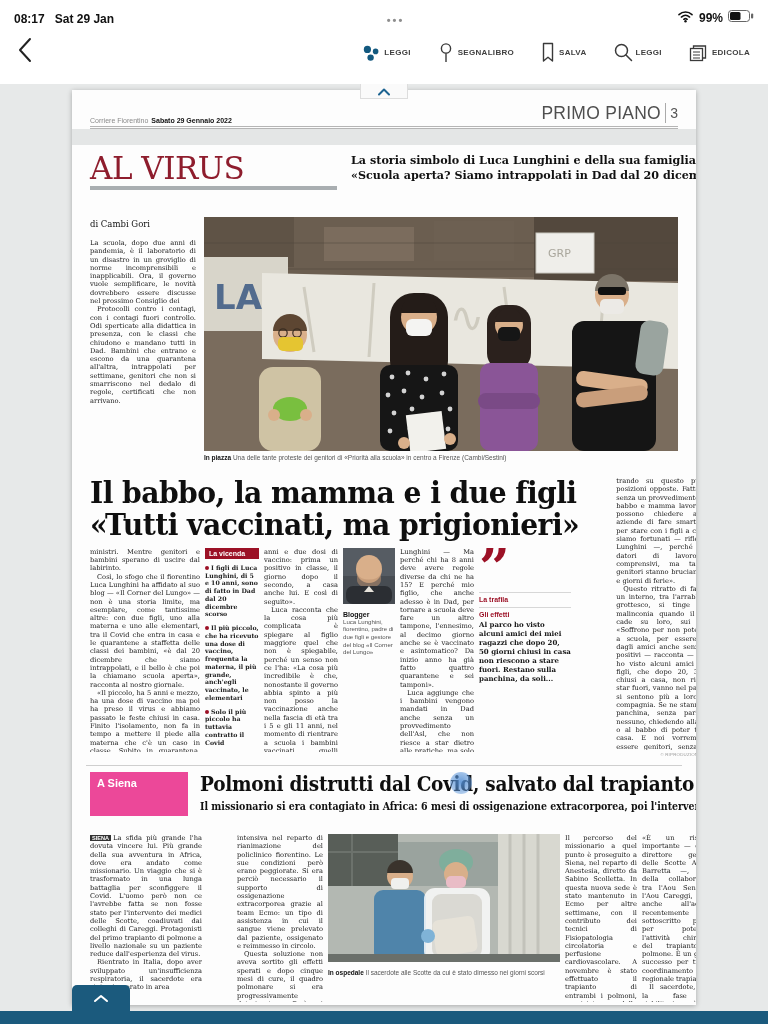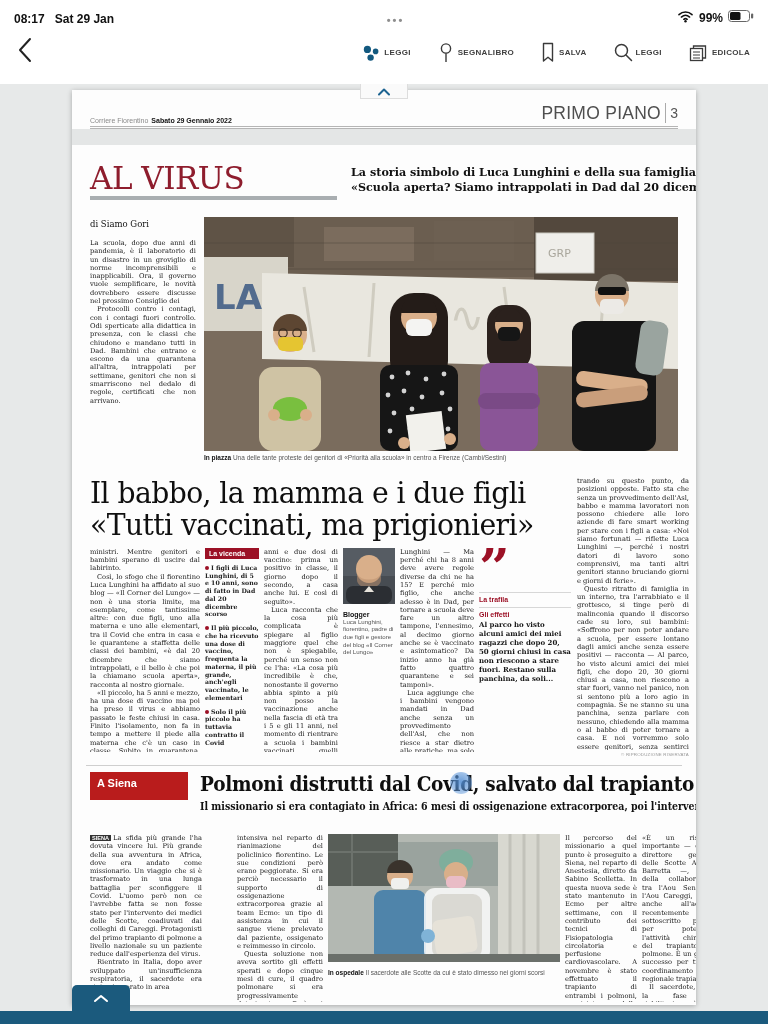--- a/index.html
+++ b/index.html
@@ -35,21 +35,21 @@
   .phead .mast { font-size:7px; color:#8a8a8a; }
   .phead .mast b { color:#111; margin-left:3px; }
   .phead .sect { display:flex; align-items:center; gap:4px; }
   .phead .sect .pp { font-size:19px; color:#4f4f4f; letter-spacing:.3px; transform:scaleX(.92); transform-origin:right; }
   .phead .vdiv { width:1px; height:20px; background:#aaa; }
   .phead .pgnum { font-size:14px; color:#555; }
   .dbl-rule { border-top:1px solid #b5b5b5; border-bottom:1px solid #b5b5b5; height:3px; margin-top:2px; }
   .gray-strip { height:16px; background:#e4e6e6; margin:0 -18px; }
 
   
-  .section-row { display:flex; align-items:center; margin-top:8px; height:56px; }
+  .section-row { display:flex; align-items:flex-start; margin-top:8px; height:56px; }
   .kicker-cell { flex:0 0 42%; border-bottom:4px solid #a9aeb1; padding-bottom:2px; }
   .kicker { font-family:"DejaVu Serif", serif; font-size:31px; color:#8e1d2d; line-height:1; letter-spacing:-.5px; }
   .standfirst { flex:1; padding:0 0 2px 14px; font-family:"DejaVu Serif", serif; font-weight:bold;
                 font-size:11.5px; line-height:1.3; color:#111; }
   .standfirst div { white-space:nowrap; transform:scaleX(.97); transform-origin:left; }
 
   
   .rowA { display:flex; gap:8px; margin-top:8px; height:254px; }
   .intro-col { flex:0 0 106px; overflow:hidden; }
   .byline { font-family:"DejaVu Serif", serif; font-size:8.5px; color:#111; margin:2px 0 10px 0; }
@@ -57,21 +57,21 @@
   .bt p { margin:0; text-indent:7px; }
   .bt p:first-child { text-indent:0; }
   .photo-blk { flex:1; display:flex; flex-direction:column; }
   .photo-blk svg { display:block; }
   .caption { font-size:6.5px; color:#555; margin-top:3px; }
   .caption b { color:#111; }
 
   
   .rowB { display:flex; gap:6px; margin-top:6px; height:280px; }
   .rowB-left { flex:1; }
-  .headline { font-family:"DejaVu Serif", serif; font-weight:normal; color:#0f0f0f; line-height:1.08; }
+  .headline { font-family:"DejaVu Serif", serif; font-weight:bold; color:#0f0f0f; line-height:1.08; }
   .headline div { font-size:30px; letter-spacing:-.6px; white-space:nowrap; transform:scaleX(.94); transform-origin:left; }
   .colrow { display:flex; gap:5px; margin-top:6px; height:204px; }
   .colrow .bt { overflow:hidden; height:204px; }
   .c-w1 { flex:0 0 110px; } .c-w2 { flex:0 0 74px; } .c-w3 { flex:0 0 74px; }
   .col5 { flex:0 0 112px; display:flex; flex-direction:column; }
   .col5 .bt { flex:1; overflow:hidden; }
   .copyright { font-size:4.4px; color:#999; text-align:right; margin-top:2px; letter-spacing:.2px; }
 
   
   .vicenda { flex:0 0 54px; font-family:"DejaVu Serif", serif; overflow:hidden; }
@@ -89,21 +89,21 @@
   .quote-blk { flex:0 0 92px; overflow:hidden; }
   .qmark { font-family:"DejaVu Serif", serif; font-weight:bold; font-size:54px; color:#9c1126;
            line-height:.75; height:40px; }
   .q-sec { border-top:1px solid #d7d7d7; padding-top:3px; margin-top:4px; }
   .q-title { font-size:7px; font-weight:bold; color:#9c1126; margin-bottom:2px; }
   .q-text { font-family:"DejaVu Serif", serif; font-weight:bold; font-size:7px; line-height:1.3; color:#1a1a1a; }
 
   
   .art-divider { border-top:1px solid #cfcfcf; margin:8px -4px 0 -4px; }
   .b-head { display:flex; gap:12px; margin-top:6px; height:58px; }
-  .b-tag { flex:0 0 98px; height:28px; background:#b91c1c; color:#fff; font-weight:bold; font-size:11px;
+  .b-tag { flex:0 0 98px; height:44px; background:#ec4899; color:#fff; font-weight:bold; font-size:11px;
            padding:5px 7px; }
   .b-ht { flex:1; position:relative; }
   .b-headline { font-family:"DejaVu Serif", serif; font-weight:bold; font-size:21px; color:#0f0f0f;
                 letter-spacing:-.3px; white-space:nowrap; transform:scaleX(.88); transform-origin:left;
                 display:inline-block; line-height:1.15; }
   .b-subhead { font-family:"DejaVu Serif", serif; font-weight:bold; font-size:10.5px; color:#111;
                white-space:nowrap; transform:scaleX(.9); transform-origin:left; display:inline-block; margin-top:3px; }
   .touch-dot { position:absolute; left:44%; top:0; width:22px; height:22px; border-radius:50%;
                background:radial-gradient(circle at 50% 45%, rgba(80,140,210,.85), rgba(110,165,230,.35));
                pointer-events:none; }
@@ -237,21 +237,21 @@
           <div class="kicker">AL VIRUS</div>
         </div>
         <div class="standfirst">
           <div>La storia simbolo di Luca Lunghini e della sua famiglia:</div>
           <div>«Scuola aperta? Siamo intrappolati in Dad dal 20 dicembre»</div>
         </div>
       </div>
 
       <div class="rowA">
         <div class="intro-col">
-          <div class="byline">di Siamo Gori</div>
+          <div class="byline">di Cambi Gori</div>
           <div class="bt">
             <p>La scuola, dopo due anni di pandemia, è il laboratorio di un disastro in un groviglio di norme incomprensibili e inapplicabili. Ora, il governo vuole semplificare, le novità dovrebbero essere discusse nel prossimo Consiglio dei</p>
             <p>Protocolli contro i contagi, con i contagi fuori controllo. Odi sperticate alla didattica in presenza, con le classi che chiudono e mandano tutti in Dad. Bambini che entrano e escono da una quarantena all'altra, intrappolati per settimane, genitori che non si smarriscono nel dedalo di regole, certificati che non arrivano.</p>
           </div>
         </div>
         <div class="photo-blk">
           <div>
             <svg width="474" height="234" viewBox="0 0 474 234">
               <rect width="474" height="234" fill="#7a6c5d"></rect>
               <rect x="0" y="0" width="474" height="60" fill="#6b5e50"></rect>

